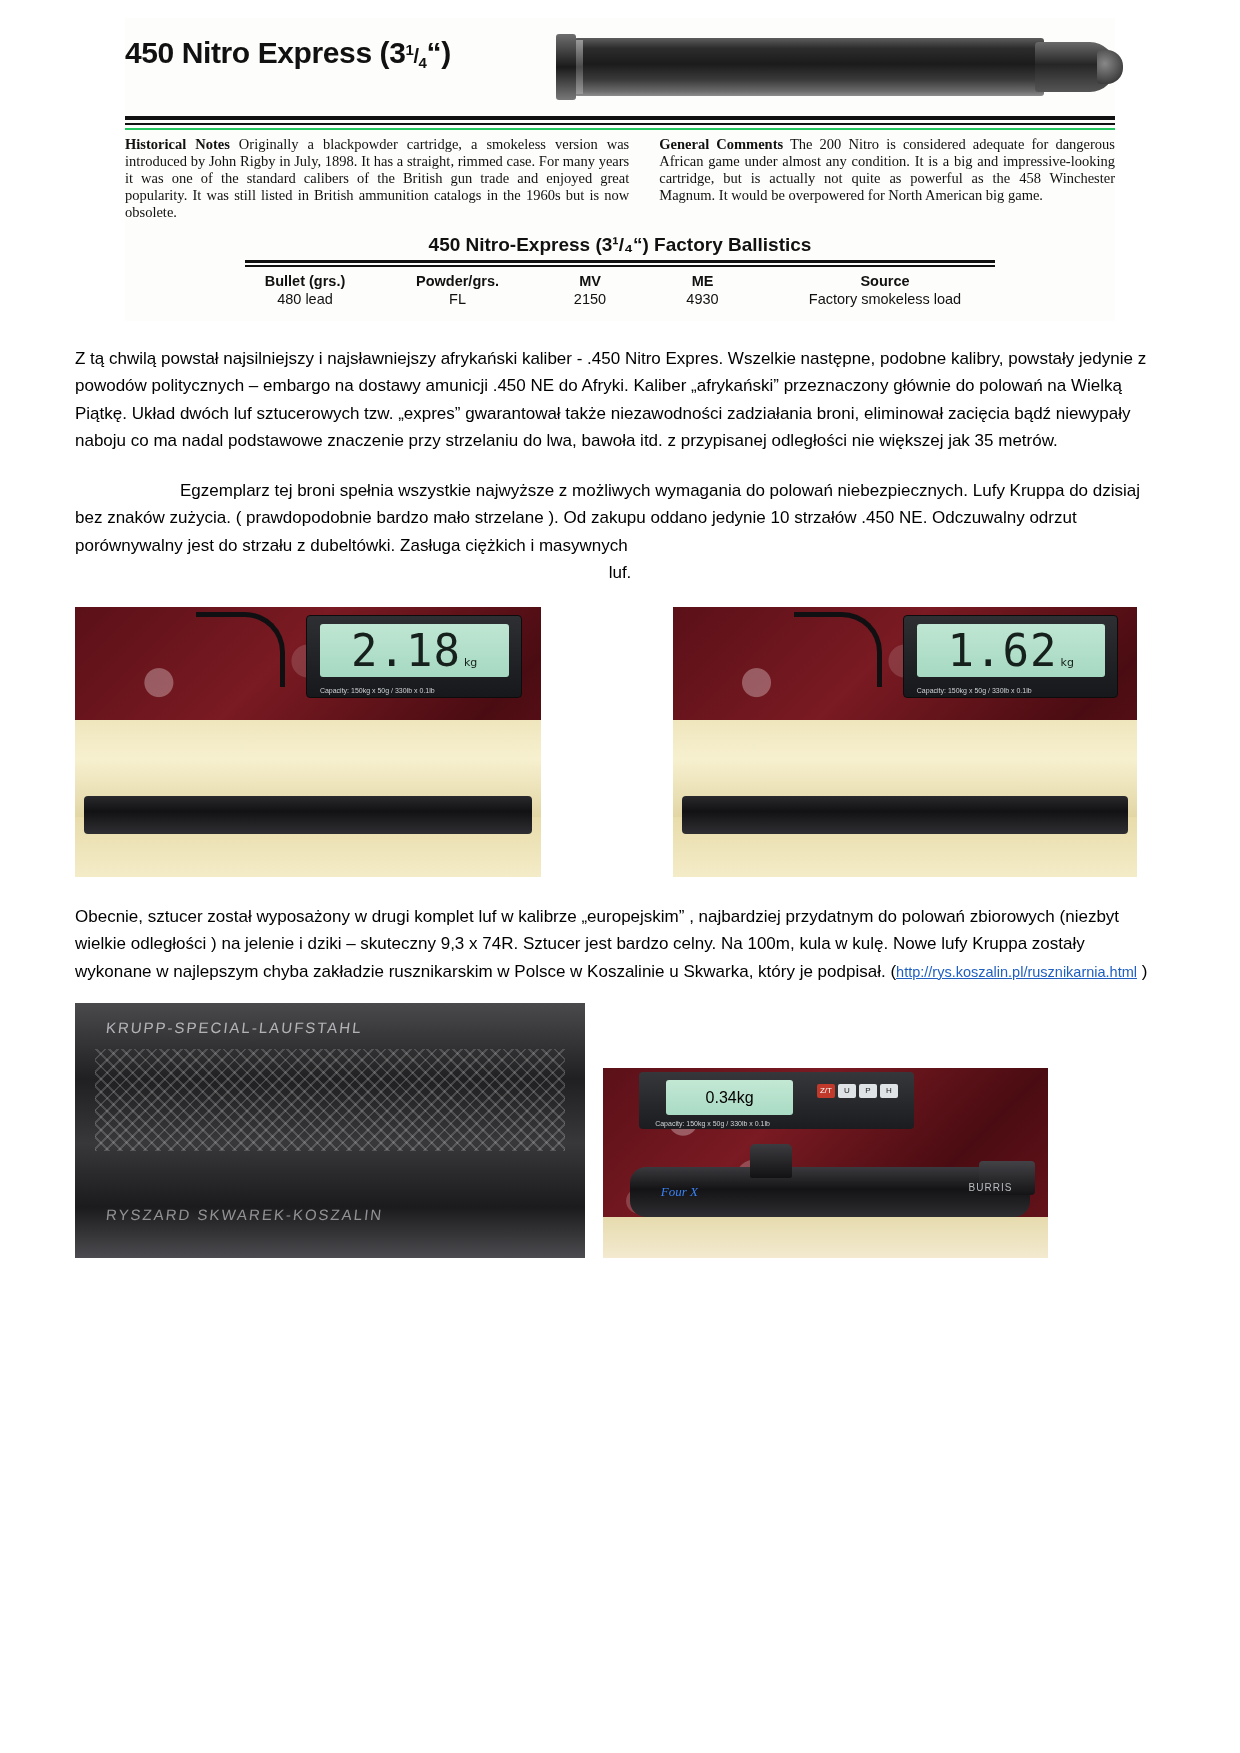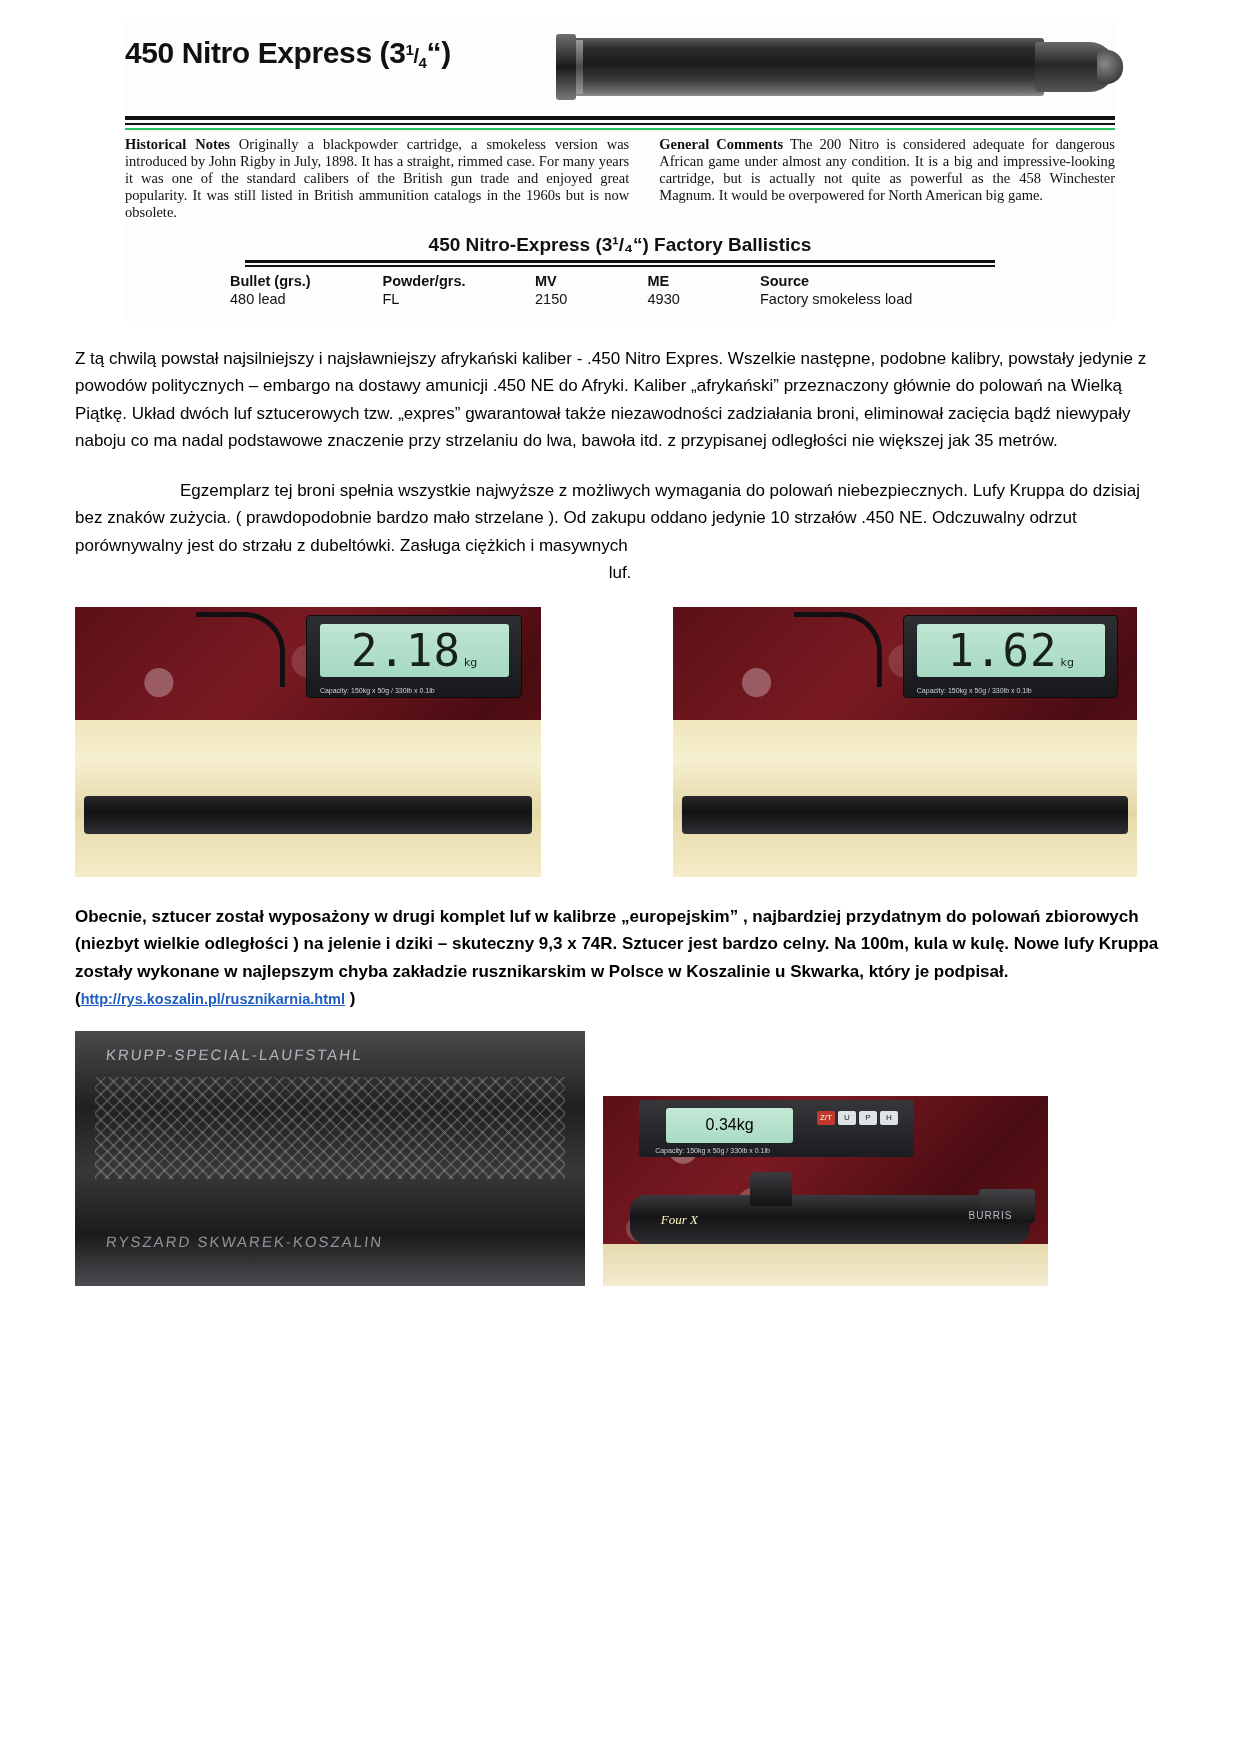--- a/index.html
+++ b/index.html
@@ -161,40 +161,40 @@
   .ball-head {
     display: flex;
     font-weight: bold;
     justify-content: space-between;
     padding: 0 0 2px 0;
   }
   .ball-row {
     display: flex;
     justify-content: space-between;
   }
-  .bc { }
+  .bc { text-align: center; }
   .bc1 { width: 150px; }
   .bc2 { width: 150px; }
   .bc3 { width: 110px; }
   .bc4 { width: 110px; }
   .bc5 { width: 250px; }
   .scan-bottom-pad { height: 14px; }
 
   
   .para {
     font-size: 17px;
     line-height: 1.62;
     margin: 0;
     padding: 0 75px 0 75px;
   }
   .para.p1 { padding-top: 24px; }
   .para.p2 { padding-top: 22px; }
   .para.p2 .indent { display: inline-block; width: 105px; }
   .para.p2 .lastline { display: block; text-align: center; }
-  .para.p3 { padding-top: 26px; font-weight: bold; }
+  .para.p3 { padding-top: 26px; }
   .para a { color: #1f5fbf; text-decoration: underline; font-size: 14.5px; }
 
   
   .photo-row {
     display: flex;
     gap: 0;
     padding: 0 0 0 75px;
     margin-top: 20px;
   }
   .photo {
@@ -419,21 +419,21 @@
     font-size: 10px;
     color: #b9bcc0;
     font-family: "Liberation Sans", sans-serif;
     letter-spacing: 1px;
   }
   .brandx {
     position: absolute;
     left: 13%;
     top: 61%;
     font-size: 13px;
-    color: #fef9c3;
+    color: #3b82f6;
     font-family: "Liberation Serif", serif;
     font-style: italic;
   }
 </style>
 </head>
 <body>
 
 <div class="page">
 
 

